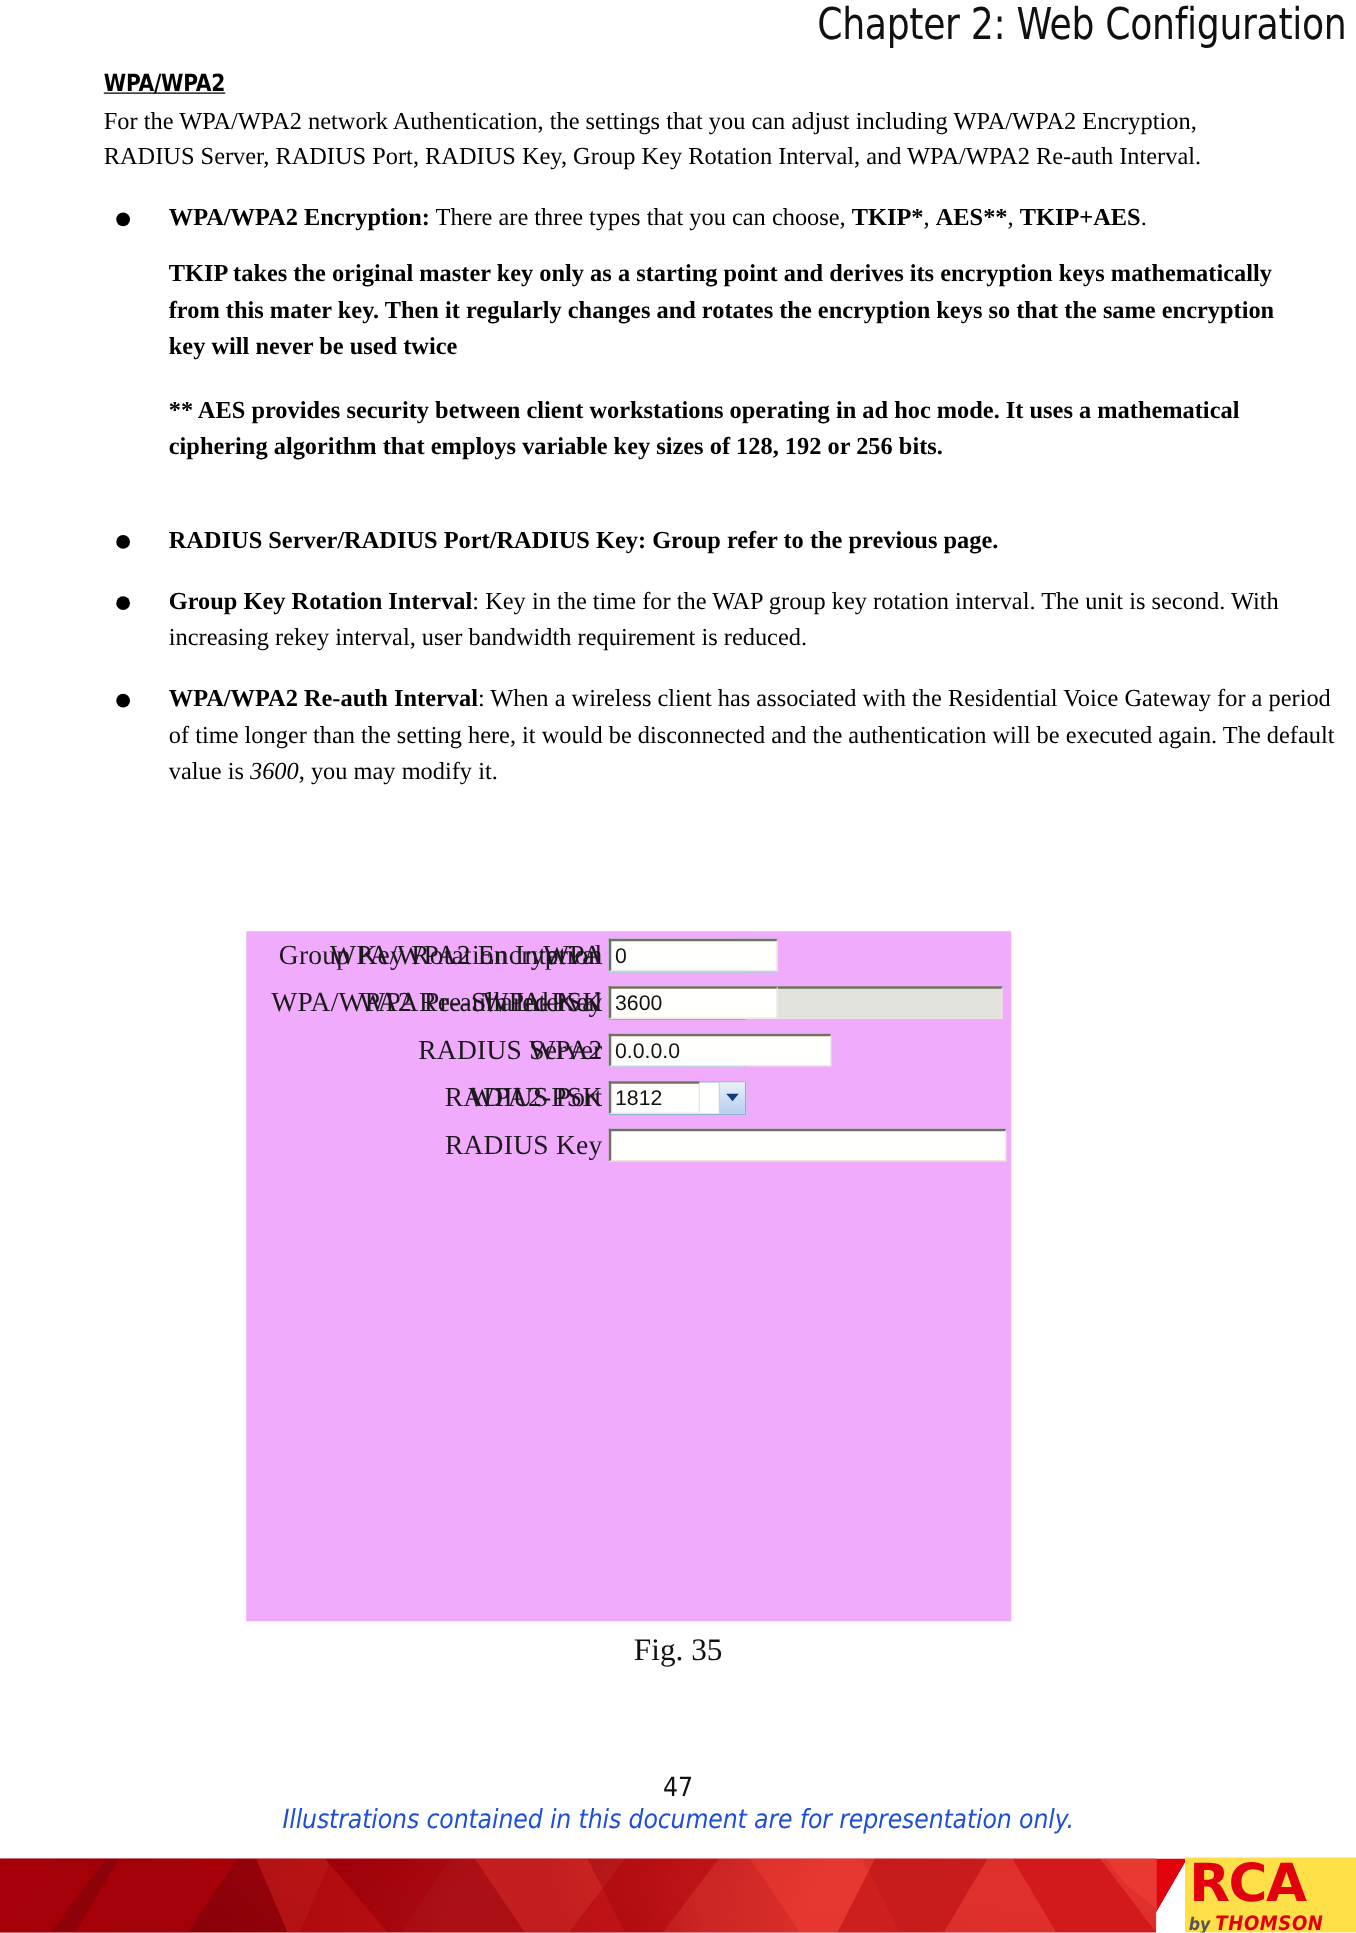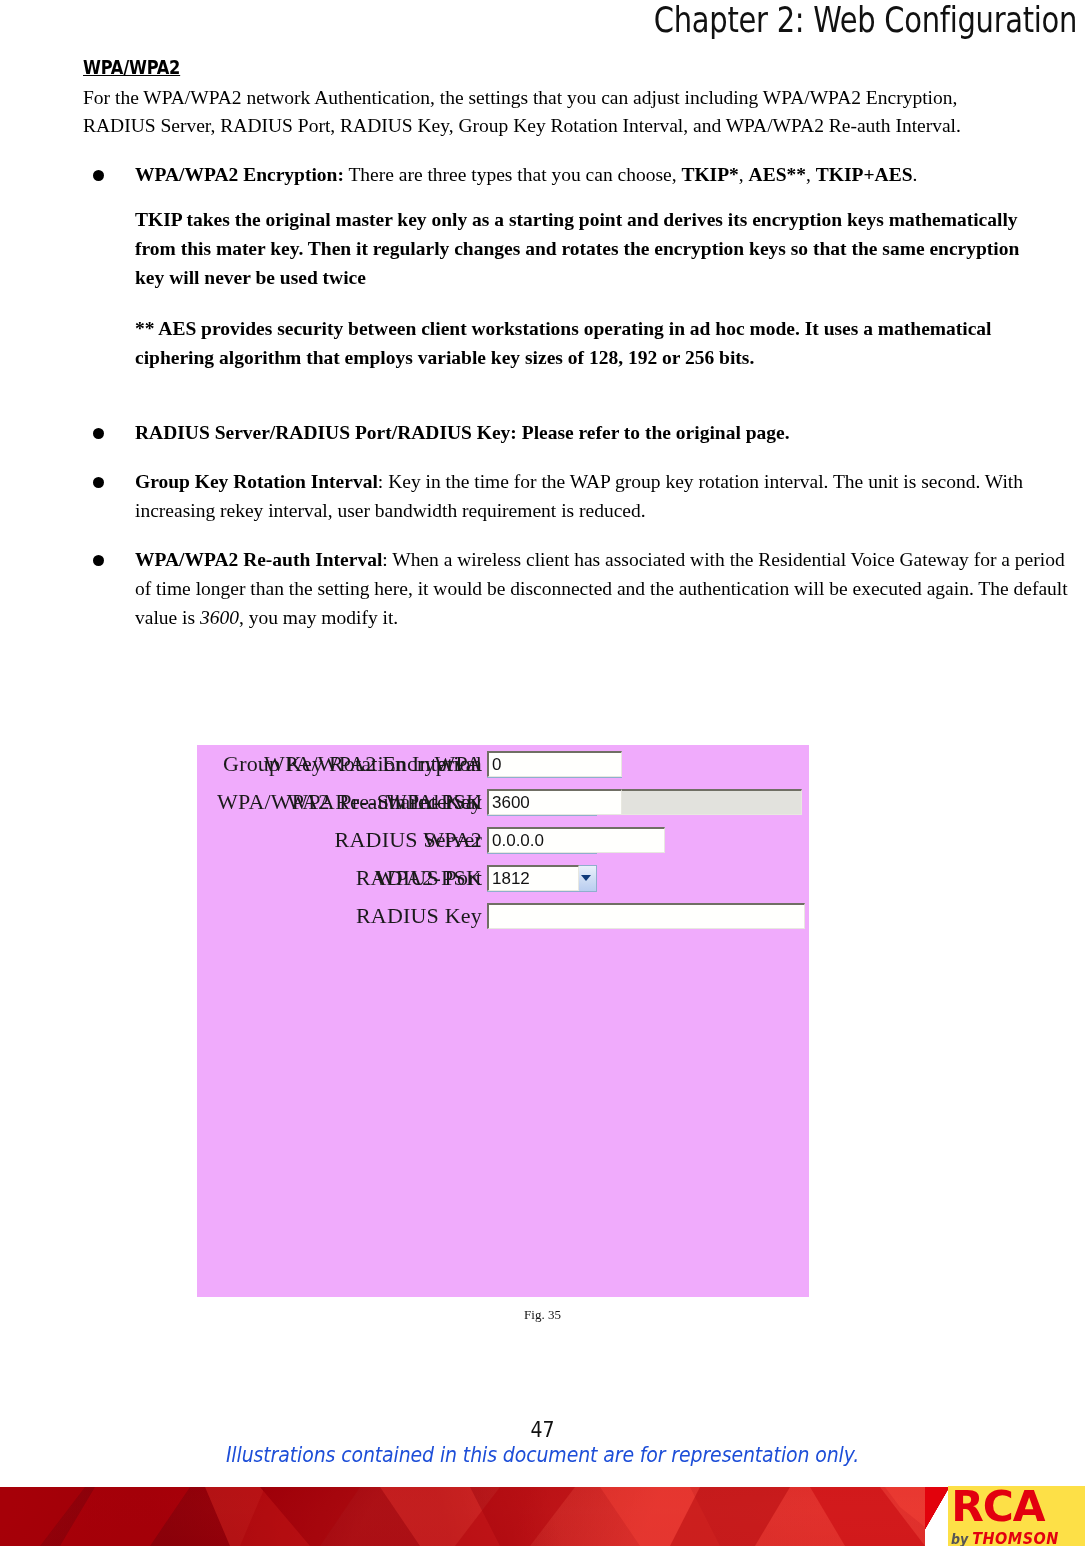--- a/index.html
+++ b/index.html
@@ -183,34 +183,34 @@
     display: flex;
     align-items: center;
     padding-left: 3px;
     font-family: "Liberation Sans", "DejaVu Sans", sans-serif;
     font-size: 17px;
     color: #111;
   }
   .tin.disabled { background: #e2e2dd; }
   .tin.w-psk { width: 315px; }
   .tin.w-srv { width: 178px; }
-  .tin.w-port{ width: 92px; }
+  .tin.w-port{ width: 73px; }
   .tin.w-key { width: 318px; }
   .tin.w-int { width: 135px; }
 
   .spacer-lg { height: 30px; }
 
   
   .fig-caption {
     position: absolute;
     left: 0;
     top: 1307px;
     width: 1085px;
     text-align: center;
-    font-size: 13px;
+    font-size: 25px;
     color: #111;
   }
 
   
   .footer-block {
     position: absolute;
     left: 0;
     top: 1418px;
     width: 1085px;
     text-align: center;
@@ -320,21 +320,21 @@
   <ul class="bullets">
 
     <li class="bullet">
       <span class="b">WPA/WPA2 Encryption:</span><span> There are three types that you can choose, </span><span class="b">TKIP*</span><span>, </span><span class="b">AES**</span><span>, </span><span class="b">TKIP+AES</span><span>.</span>
     </li>
 
     <div class="subnote">TKIP takes the original master key only as a starting point and derives its encryption keys mathematically from this mater key. Then it regularly changes and rotates the encryption keys so that the same encryption key will never be used twice</div>
     <div class="subnote second">** AES provides security between client workstations operating in ad hoc mode. It uses a mathematical ciphering algorithm that employs variable key sizes of 128, 192 or 256 bits.</div>
 
     <li class="bullet" style="margin-top:46px;">
-      <span class="b">RADIUS Server/RADIUS Port/RADIUS Key: Please refer to the original page.</span>
+      <span class="b">RADIUS Server/RADIUS Port/RADIUS Key: Group refer to the previous page.</span>
     </li>
 
     <li class="bullet">
       <span class="b">Group Key Rotation Interval</span><span>: Key in the time for the WAP group key rotation interval. The unit is second. With increasing rekey interval, user bandwidth requirement is reduced.</span>
     </li>
 
     <li class="bullet">
       <span class="b">WPA/WPA2 Re-auth Interval</span><span>: When a wireless client has associated with the Residential Voice Gateway for a period of time longer than the setting here, it would be disconnected and the authentication will be executed again. The default value is </span><span class="i">3600</span><span>, you may modify it.</span>
     </li>
 

